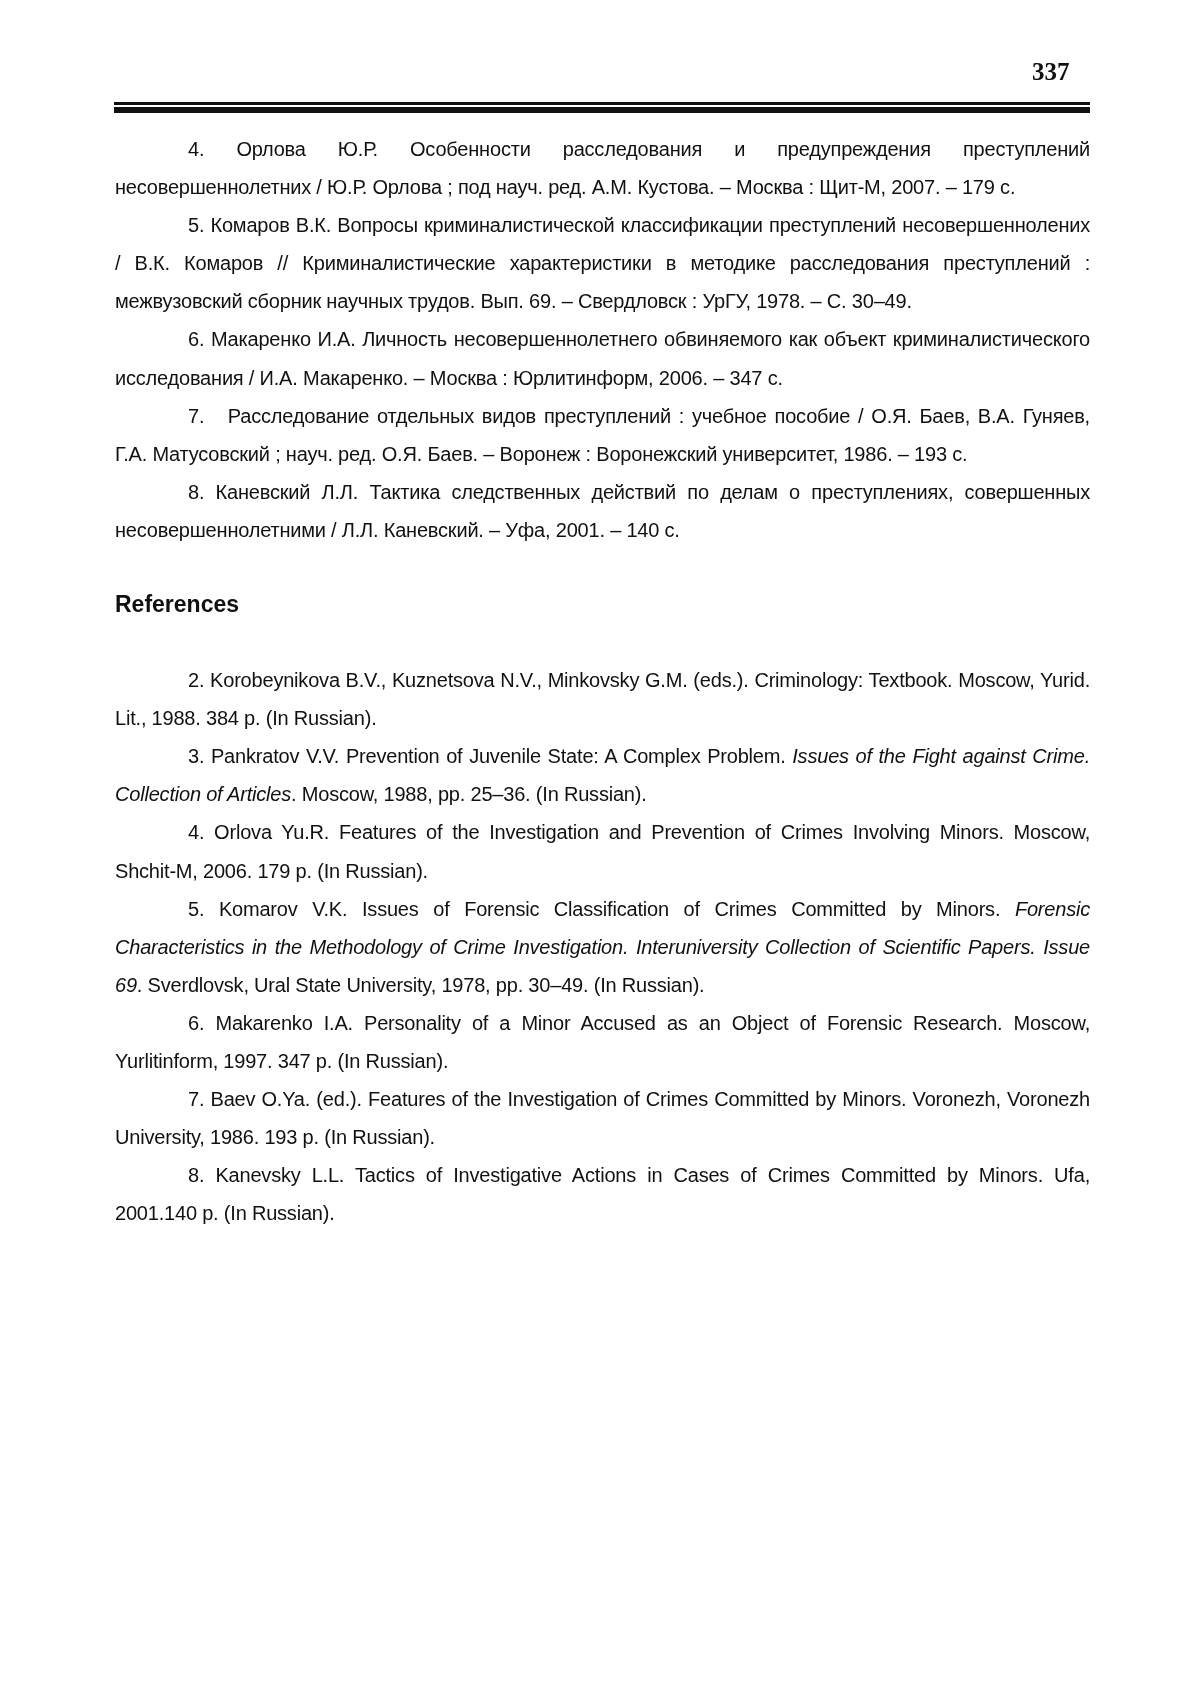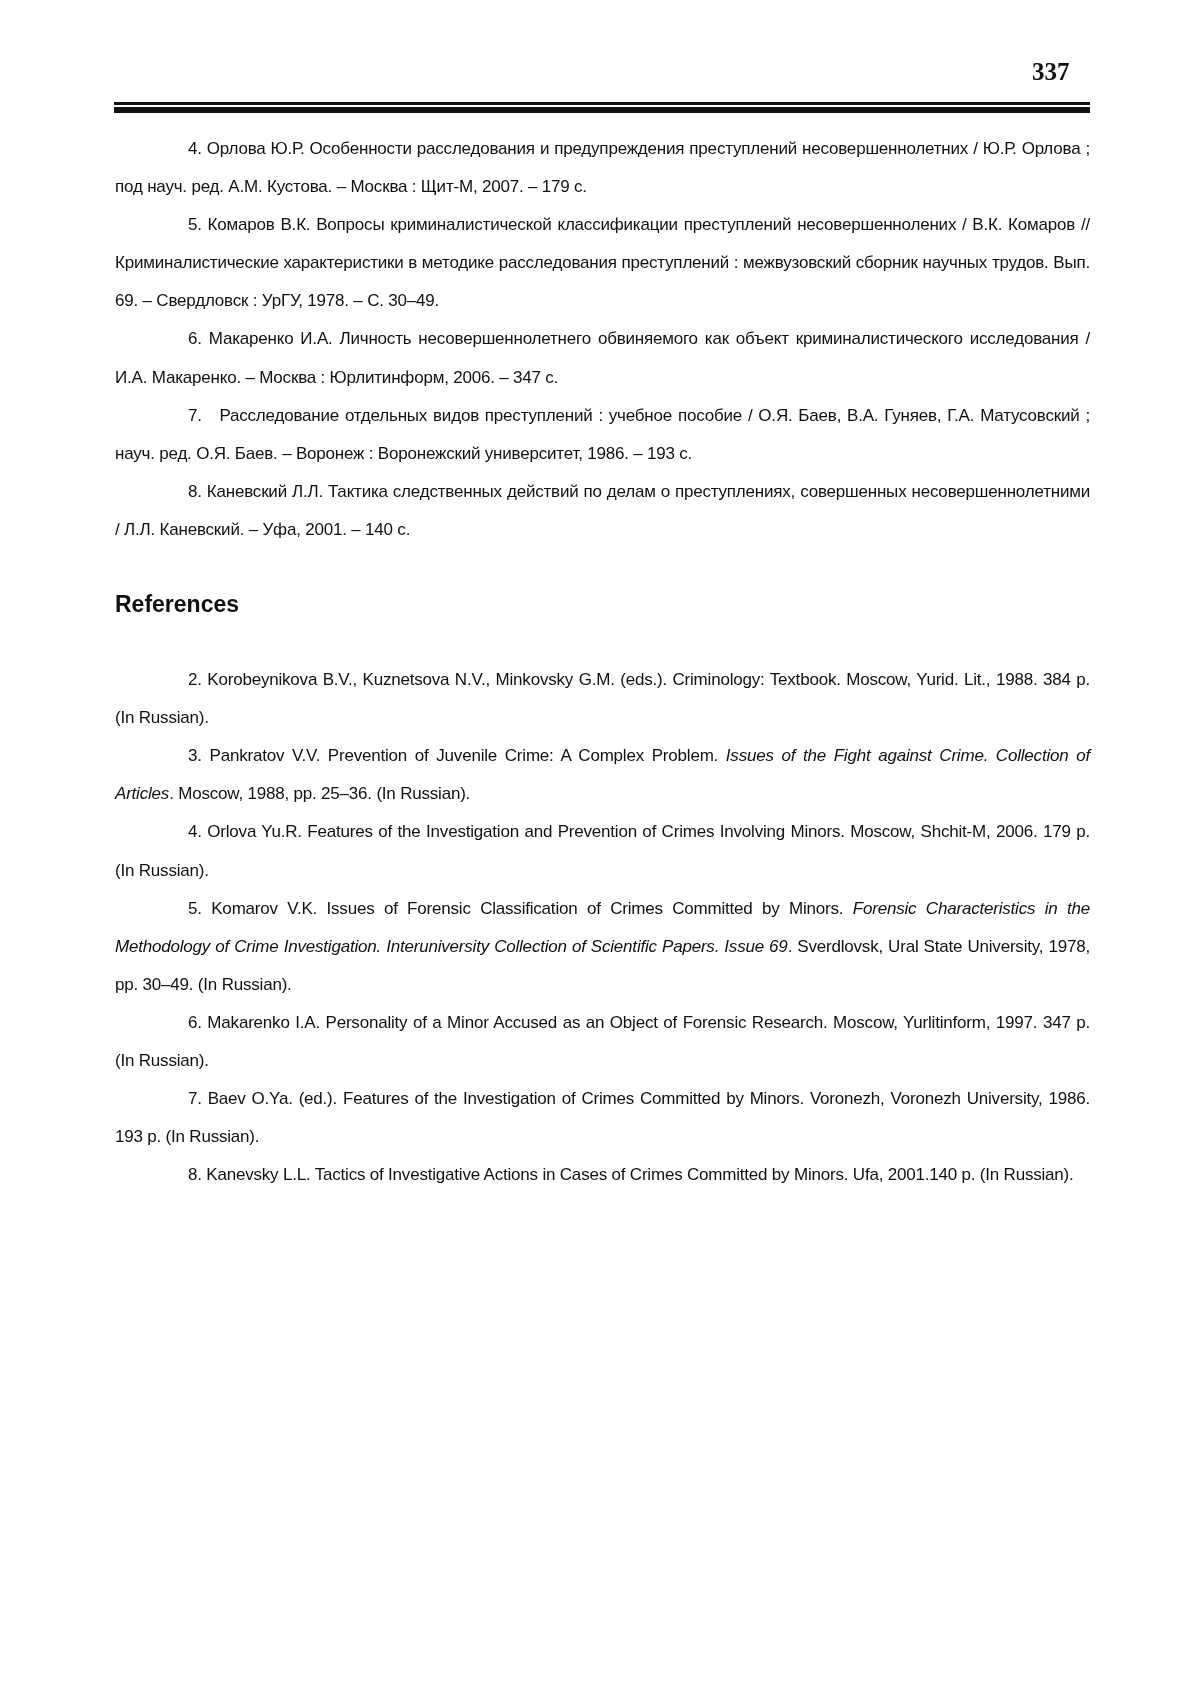--- a/index.html
+++ b/index.html
@@ -17,21 +17,21 @@
     position: absolute; left: 114px; top: 102px; width: 976px; height: 3px; background: #111;
   }
   .rule-thick {
     position: absolute; left: 114px; top: 107px; width: 976px; height: 6px; background: #111;
   }
   .content {
     position: absolute; left: 115px; top: 130px; width: 975px;
   }
   p.entry {
     margin: 0; text-align: justify; text-indent: 73px;
-    font-size: 17px; line-height: 38.1px;
+    font-size: 20px; line-height: 38.1px;
     letter-spacing: -0.2px;
   }
   .refs-title {
     text-align: left; font-weight: bold; font-size: 23px;
     margin: 36px 0 0 0; line-height: 38px;
   }
   .refs-list { margin-top: 38px; }
   em { font-style: italic; }
 </style>
 </head>
@@ -48,20 +48,20 @@
     <p class="entry"><span>5.</span> <span>Комаров В.К. Вопросы криминалистической классификации преступлений несовершеннолених / В.К. Комаров // Криминалистические характеристики в методике расследования преступлений : межвузовский сборник научных трудов. Вып. 69. – Свердловск : УрГУ, 1978. – С. 30–49.</span></p>
     <p class="entry"><span>6.</span> <span>Макаренко И.А. Личность несовершеннолетнего обвиняемого как объект криминалистического исследования / И.А. Макаренко. – Москва : Юрлитинформ, 2006. – 347 с.</span></p>
     <p class="entry"><span>7.</span>&nbsp;&nbsp; <span>Расследование отдельных видов преступлений : учебное пособие / О.Я. Баев, В.А. Гуняев, Г.А. Матусовский ; науч. ред. О.Я. Баев. – Воронеж : Воронежский университет, 1986. – 193 с.</span></p>
     <p class="entry"><span>8.</span> <span>Каневский Л.Л. Тактика следственных действий по делам о преступлениях, совершенных несовершеннолетними / Л.Л. Каневский. – Уфа, 2001. – 140 с.</span></p>
   </div>
 
   <div class="refs-title">References</div>
 
   <div class="refs-list">
     <p class="entry"><span>2.</span> <span>Korobeynikova B.V., Kuznetsova N.V., Minkovsky G.M. (eds.). Criminology: Textbook. Moscow, Yurid. Lit., 1988. 384 p. (In Russian).</span></p>
-    <p class="entry"><span>3.</span> <span>Pankratov V.V. Prevention of Juvenile Crime: A Complex Problem. </span><em>Issues of the Fight against Crime. Collection of Articles</em><span>. Moscow, 1988, pp. 25–36. (In Russian).</span></p>
+    <p class="entry"><span>3.</span> <span>Pankratov V.V. Prevention of Juvenile State: A Complex Problem. </span><em>Issues of the Fight against Crime. Collection of Articles</em><span>. Moscow, 1988, pp. 25–36. (In Russian).</span></p>
     <p class="entry"><span>4.</span> <span>Orlova Yu.R. Features of the Investigation and Prevention of Crimes Involving Minors. Moscow, Shchit-M, 2006. 179 p. (In Russian).</span></p>
     <p class="entry"><span>5.</span> <span>Komarov V.K. Issues of Forensic Classification of Crimes Committed by Minors. </span><em>Forensic Characteristics in the Methodology of Crime Investigation. Interuniversity Collection of Scientific Papers. Issue 69</em><span>. Sverdlovsk, Ural State University, 1978, pp. 30–49. (In Russian).</span></p>
     <p class="entry"><span>6.</span> <span>Makarenko I.A. Personality of a Minor Accused as an Object of Forensic Research. Moscow, Yurlitinform, 1997. 347 p. (In Russian).</span></p>
     <p class="entry"><span>7.</span> <span>Baev O.Ya. (ed.). Features of the Investigation of Crimes Committed by Minors. Voronezh, Voronezh University, 1986. 193 p. (In Russian).</span></p>
     <p class="entry"><span>8.</span> <span>Kanevsky L.L. Tactics of Investigative Actions in Cases of Crimes Committed by Minors. Ufa, 2001.140 p. (In Russian).</span></p>
   </div>
 </div>
 
 </body></html>

